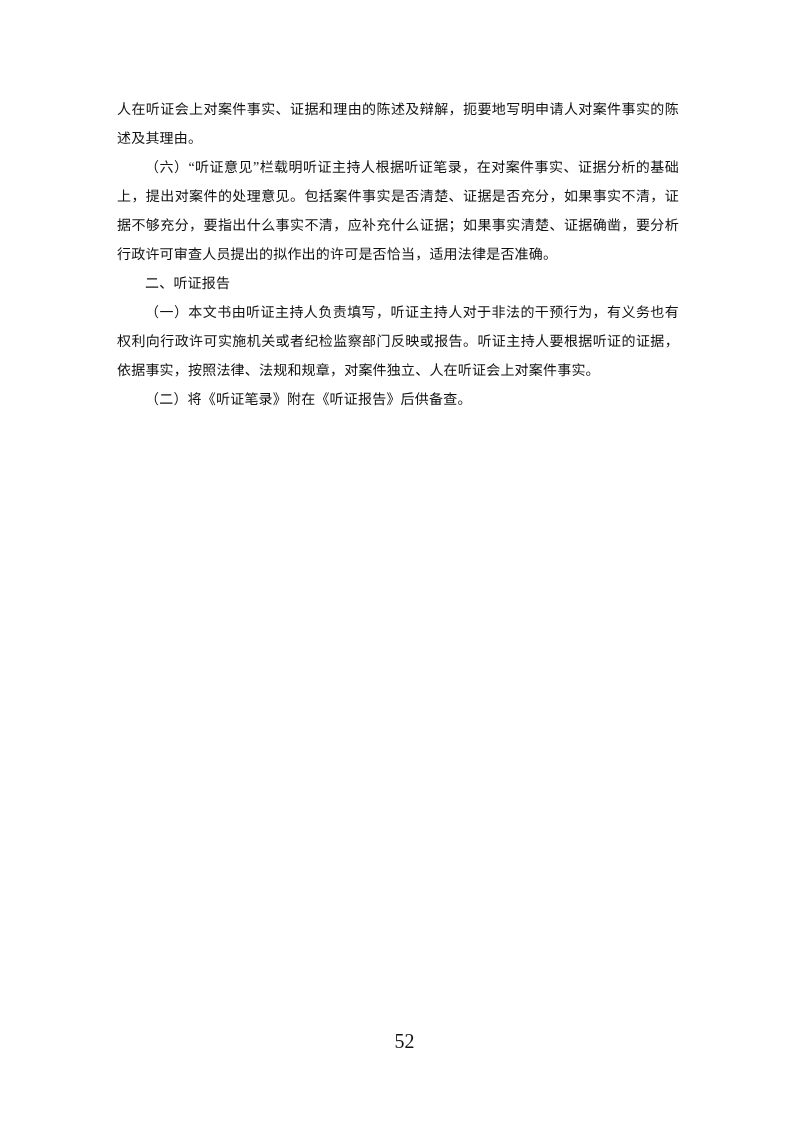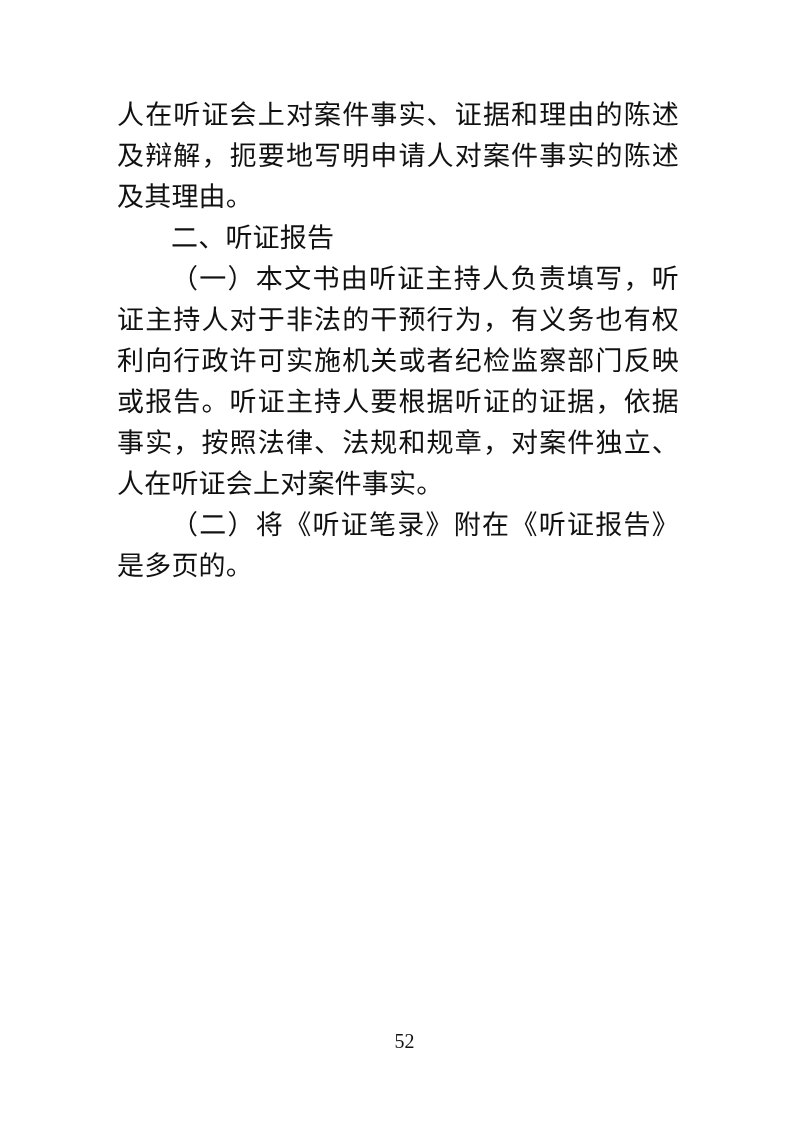--- a/index.html
+++ b/index.html
@@ -14,22 +14,22 @@
     background: #ffffff;
     overflow: hidden;
     font-family: "Liberation Serif", "DejaVu Serif", serif;
     color: #111111;
   }
   .content {
     position: absolute;
     top: 95px;
     left: 117px;
     width: 562px;
-    font-size: 27px;
-    line-height: 41px;
+    font-size: 14px;
+    line-height: 29px;
     text-align: justify;
     text-justify: inter-character;
     letter-spacing: 0.2px;
   }
   .para {
     margin: 0;
     padding: 0;
     text-indent: 2em;
   }
   .para.no-indent {
@@ -45,18 +45,19 @@
     line-height: 26px;
     color: #111111;
   }
 </style>
 </head>
 <body>
 
 <div class="page">
   <div class="content">
     <p class="para no-indent">人在听证会上对案件事实、证据和理由的陈述及辩解，扼要地写明申请人对案件事实的陈述及其理由。</p>
+    <p class="para">（六）“听证意见”栏载明听证主持人根据听证笔录，在对案件事实、证据分析的基础上，提出对案件的处理意见。包括案件事实是否清楚、证据是否充分，如果事实不清，证据不够充分，要指出什么事实不清，应补充什么证据；如果事实清楚、证据确凿，要分析行政许可审查人员提出的拟作出的许可是否恰当，适用法律是否准确。</p>
     <p class="para">二、听证报告</p>
     <p class="para">（一）本文书由听证主持人负责填写，听证主持人对于非法的干预行为，有义务也有权利向行政许可实施机关或者纪检监察部门反映或报告。听证主持人要根据听证的证据，依据事实，按照法律、法规和规章，对案件独立、人在听证会上对案件事实。</p>
-    <p class="para">（二）将《听证笔录》附在《听证报告》是多页的。</p>
+    <p class="para">（二）将《听证笔录》附在《听证报告》后供备查。</p>
   </div>
   <div class="page-number">52</div>
 </div>
 
 </body></html>

